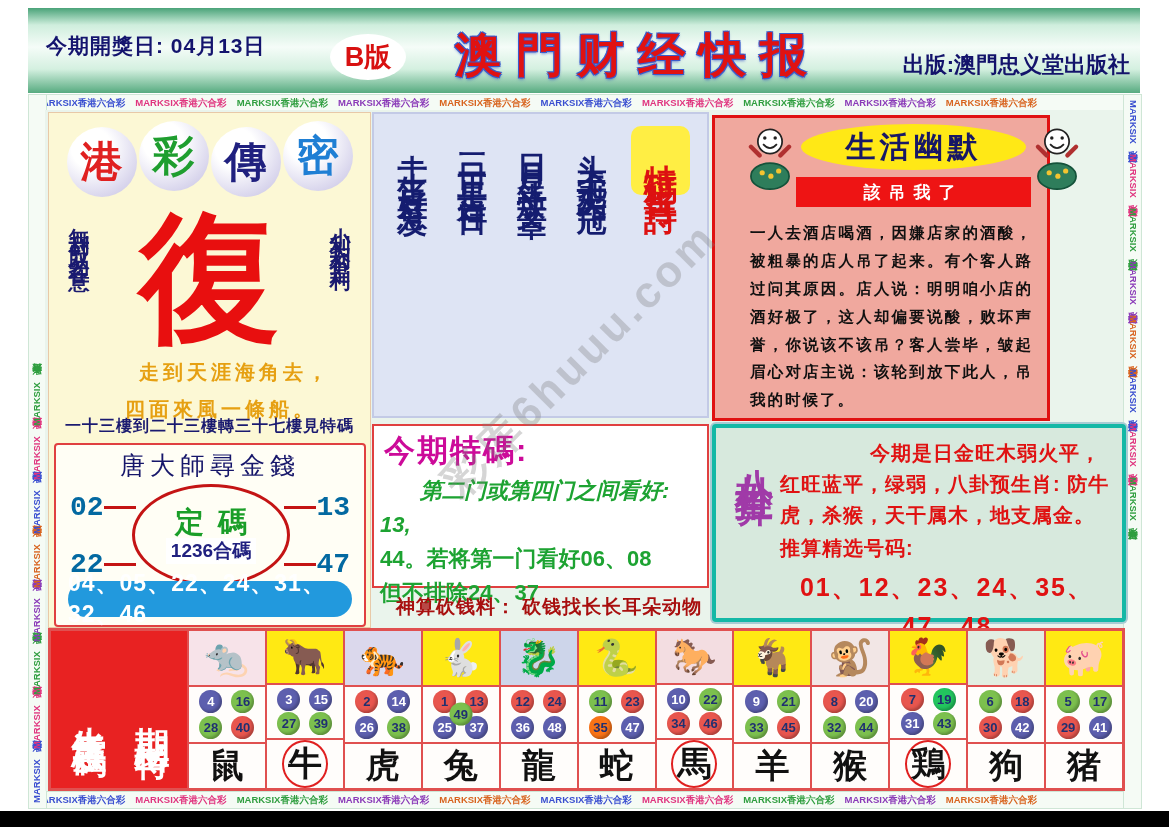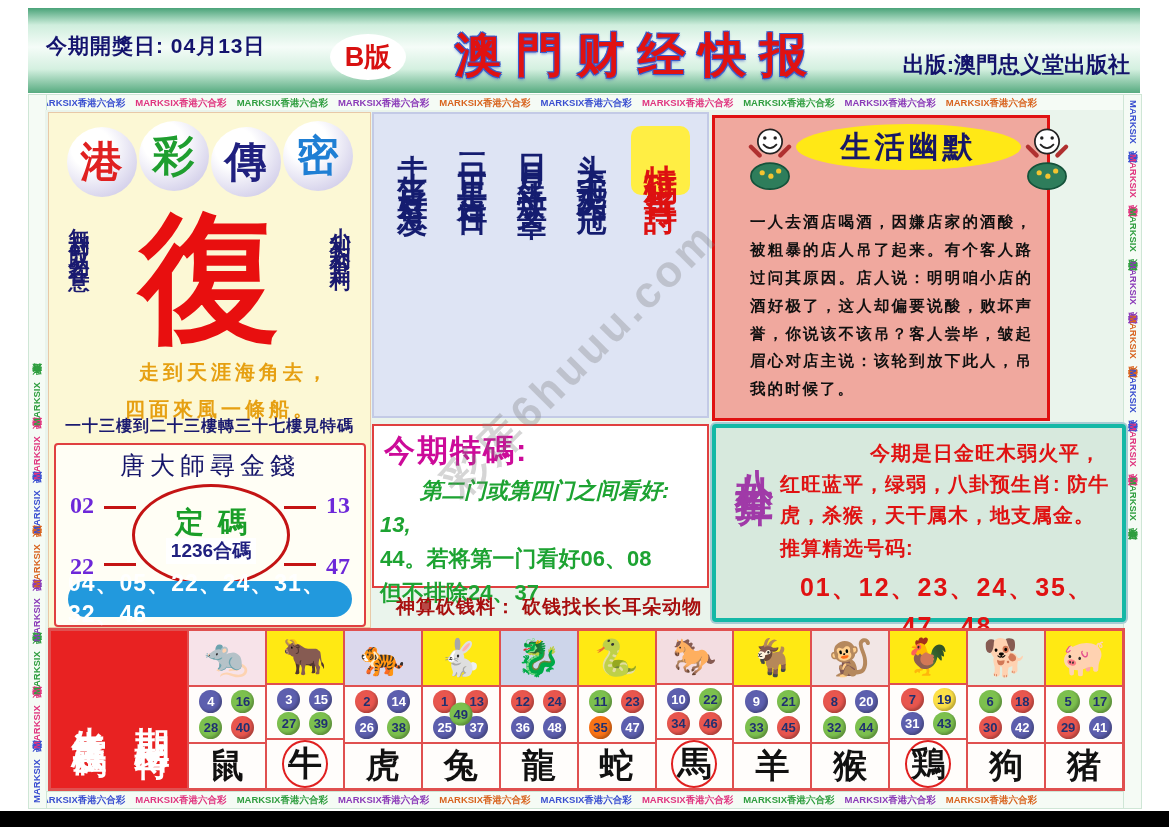--- a/index.html
+++ b/index.html
@@ -45,21 +45,21 @@
   .gc-couplet .l1{padding-left:90px;} .gc-couplet .l2{padding-left:76px;margin-top:10px;}
   .gc-bottom{position:absolute;left:0;bottom:190px;width:100%;text-align:center;font-size:16px;font-weight:bold;color:#1a1a70;letter-spacing:1px;}
   
   .tang-panel{position:absolute;left:54px;top:443px;width:308px;height:180px;background:#fffef5;border:2px solid #e04040;border-radius:4px;}
   .tang-title{text-align:center;font-size:25px;font-weight:normal;color:#16166a;letter-spacing:5px;margin-top:4px;}
   .tang-diagram{position:relative;height:100px;margin-top:2px;}
   .tang-ellipse{position:absolute;left:76px;top:0px;width:152px;height:96px;border:3px solid #c41414;border-radius:50%;
     display:flex;flex-direction:column;align-items:center;justify-content:center;}
   .tang-main{color:#1a9e28;font-size:29px;font-weight:bold;letter-spacing:14px;padding-left:14px;line-height:30px;}
   .tang-sub{background:#fff;color:#20207f;font-size:19px;font-weight:bold;padding:0 5px;margin-top:1px;}
-  .tcorner{position:absolute;font-size:24px;font-weight:bold;color:#6d28d9;font-family:Liberation Serif, serif;}
+  .tcorner{position:absolute;font-size:28px;font-weight:bold;color:#0369a1;font-family:Liberation Mono, monospace;}
   .tcorner.tl{left:14px;top:8px;} .tcorner.tr{right:14px;top:8px;}
   .tcorner.bl{left:14px;bottom:4px;} .tcorner.br{right:14px;bottom:4px;}
   .tline{position:absolute;height:3px;background:#c41414;}
   .tline.tl{left:48px;top:22px;width:32px;} .tline.tr{right:48px;top:22px;width:32px;}
   .tline.bl{left:48px;bottom:18px;width:32px;} .tline.br{right:48px;bottom:18px;width:32px;}
   .tang-pill{position:absolute;left:12px;right:12px;bottom:8px;height:36px;background:#2299dd;border-radius:18px;
     display:flex;align-items:center;justify-content:center;color:#fff;font-size:23px;font-weight:bold;letter-spacing:1px;}
 
   
   .poem-panel{position:absolute;left:372px;top:112px;width:337px;height:306px;background:#dee4f4;border:2px solid #c3cae6;
@@ -193,20 +193,21 @@
             <circle cx="40" cy="54" r="3" fill="#f4c430"></circle>
           <path d="M8 26 L18 36 M52 26 L42 36" stroke="#b03030" stroke-width="5" stroke-linecap="round"></path>
           <circle cx="30" cy="20" r="14" fill="#fff" stroke="#222" stroke-width="2"></circle>
           <circle cx="24" cy="16" r="2" fill="#222"></circle>
             <circle cx="36" cy="16" r="2" fill="#222"></circle>
           <path d="M22 23 q8 9 16 0" stroke="#222" fill="none" stroke-width="2"></path>
         </svg>
       </span>
       <div class="humor-mid">
         <div class="humor-title">生活幽默</div>
+        <div class="humor-sub">該吊我了</div>
       </div>
       <span>
         <svg viewBox="0 0 60 78" width="52" height="68">
           <ellipse cx="30" cy="60" rx="22" ry="15" fill="#2e7d5b" stroke="#14523a" stroke-width="2"></ellipse>
           <circle cx="21" cy="56" r="3" fill="#f4c430"></circle>
             <circle cx="31" cy="60" r="3" fill="#f4c430"></circle>
             <circle cx="40" cy="54" r="3" fill="#f4c430"></circle>
           <path d="M8 26 L18 36 M52 26 L42 36" stroke="#b03030" stroke-width="5" stroke-linecap="round"></path>
           <circle cx="30" cy="20" r="14" fill="#fff" stroke="#222" stroke-width="2"></circle>
           <circle cx="24" cy="16" r="2" fill="#222"></circle>
@@ -339,21 +340,21 @@
             <span class="ball" style="background: rgb(124, 192, 78); color: rgb(32, 48, 112);">44</span>
           </div>
           <div class="zchar">
             <span class="zname">猴</span>
           </div>
         </div>
         <div class="zcol">
           <div class="zanimal" style="background: rgb(255, 233, 19);">🐓</div>
           <div class="znums">
             <span class="ball" style="background: rgb(232, 86, 78); color: rgb(32, 48, 112);">7</span>
-            <span class="ball" style="background: #fde047; color: rgb(32, 48, 112);">19</span>
+            <span class="ball" style="background: #22c55e; color: rgb(32, 48, 112);">19</span>
             <span class="ball" style="background: rgb(93, 95, 174); color: rgb(255, 255, 255);">31</span>
             <span class="ball" style="background: rgb(124, 192, 78); color: rgb(32, 48, 112);">43</span>
           </div>
           <div class="zchar">
             <span class="zname circled">鶏</span>
           </div>
         </div>
         <div class="zcol">
           <div class="zanimal" style="background: rgb(226, 238, 226);">🐕</div>
           <div class="znums">

